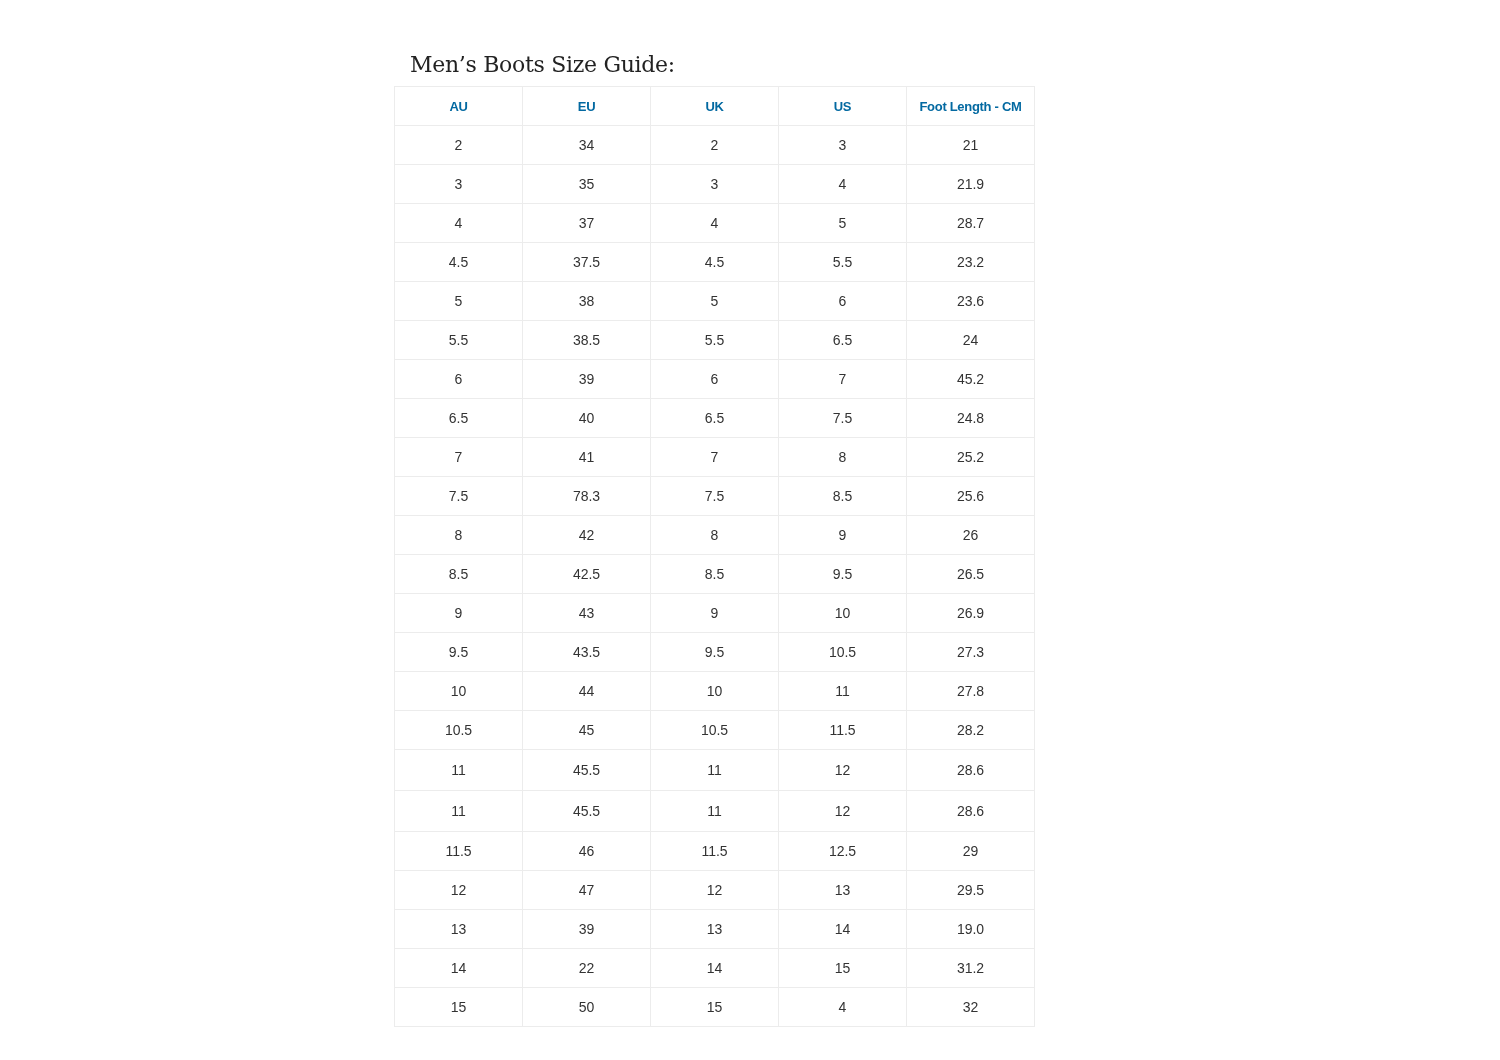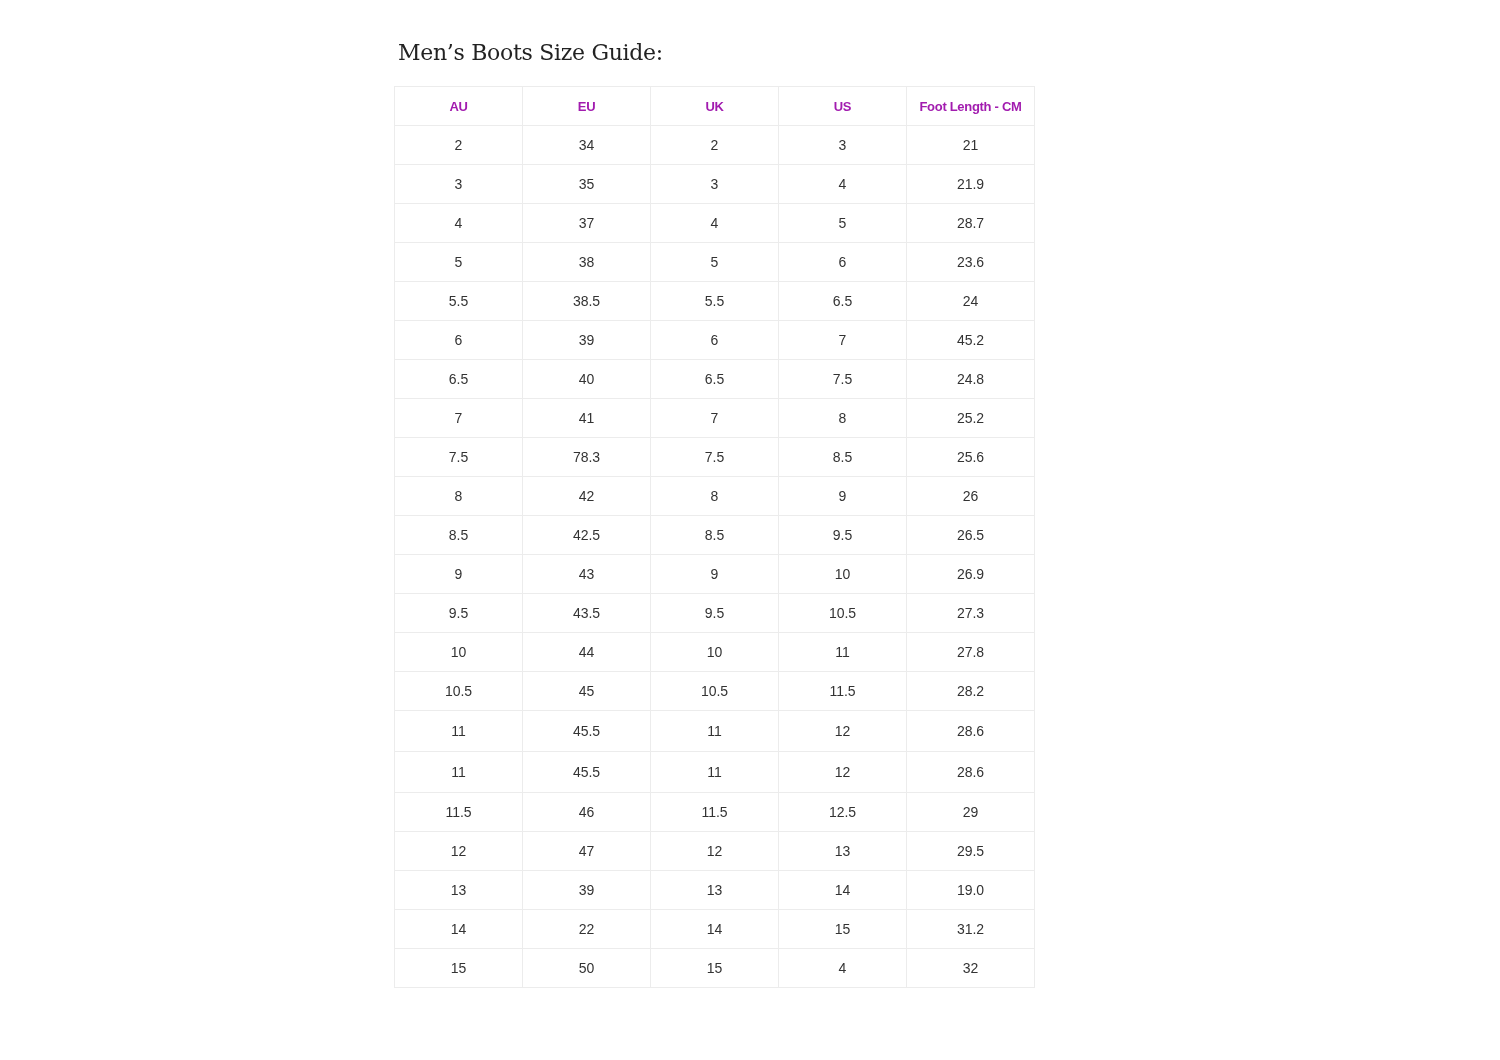--- a/index.html
+++ b/index.html
@@ -1,33 +1,33 @@
 <!DOCTYPE html>
 <html><head>
 <meta charset="utf-8">
 <style>
   html, body { margin: 0; padding: 0; background: #ffffff; }
   body { width: 1500px; height: 1060px; position: relative; overflow: hidden; }
   .title {
     position: absolute; left: 394px; top: 36px;
     font-family: "DejaVu Serif", "Liberation Serif", serif;
-    font-size: 22px; color: #222; letter-spacing: -0.3px; margin: 4px; font-weight: normal;
+    font-size: 22px; color: #222; letter-spacing: -0.3px; margin: 16px; font-weight: normal;
   }
   table.size-table {
     position: absolute; left: 394px; top: 86px;
     border-collapse: collapse; table-layout: fixed;
     width: 640px;
     font-family: "Liberation Sans", "DejaVu Sans", sans-serif;
     color: #333;
   }
   table.size-table col { width: 128px; }
   table.size-table th, table.size-table td {
     border: 1px solid #ececec; text-align: center; padding: 0;
   }
-  table.size-table th { height: 38px; font-size: 13px; font-weight: bold; color: #a21caf; letter-spacing: -0.3px; }
+  table.size-table th { height: 38px; font-size: 13px; font-weight: bold; color: #0369a1; letter-spacing: -0.3px; }
   table.size-table td { height: 38px; font-size: 14px; }
   table.size-table tr.tall td { height: 40px; }
 </style>
 </head>
 <body>
 
 <h1 class="title">Men’s Boots Size Guide:</h1>
 
 <table class="size-table">
   <colgroup>
@@ -62,20 +62,27 @@
         <td>21.9</td>
       </tr>
       <tr>
         <td>4</td>
         <td>37</td>
         <td>4</td>
         <td>5</td>
         <td>28.7</td>
       </tr>
       <tr>
+        <td>4.5</td>
+        <td>37.5</td>
+        <td>4.5</td>
+        <td>5.5</td>
+        <td>23.2</td>
+      </tr>
+      <tr>
         <td>5</td>
         <td>38</td>
         <td>5</td>
         <td>6</td>
         <td>23.6</td>
       </tr>
       <tr>
         <td>5.5</td>
         <td>38.5</td>
         <td>5.5</td>

